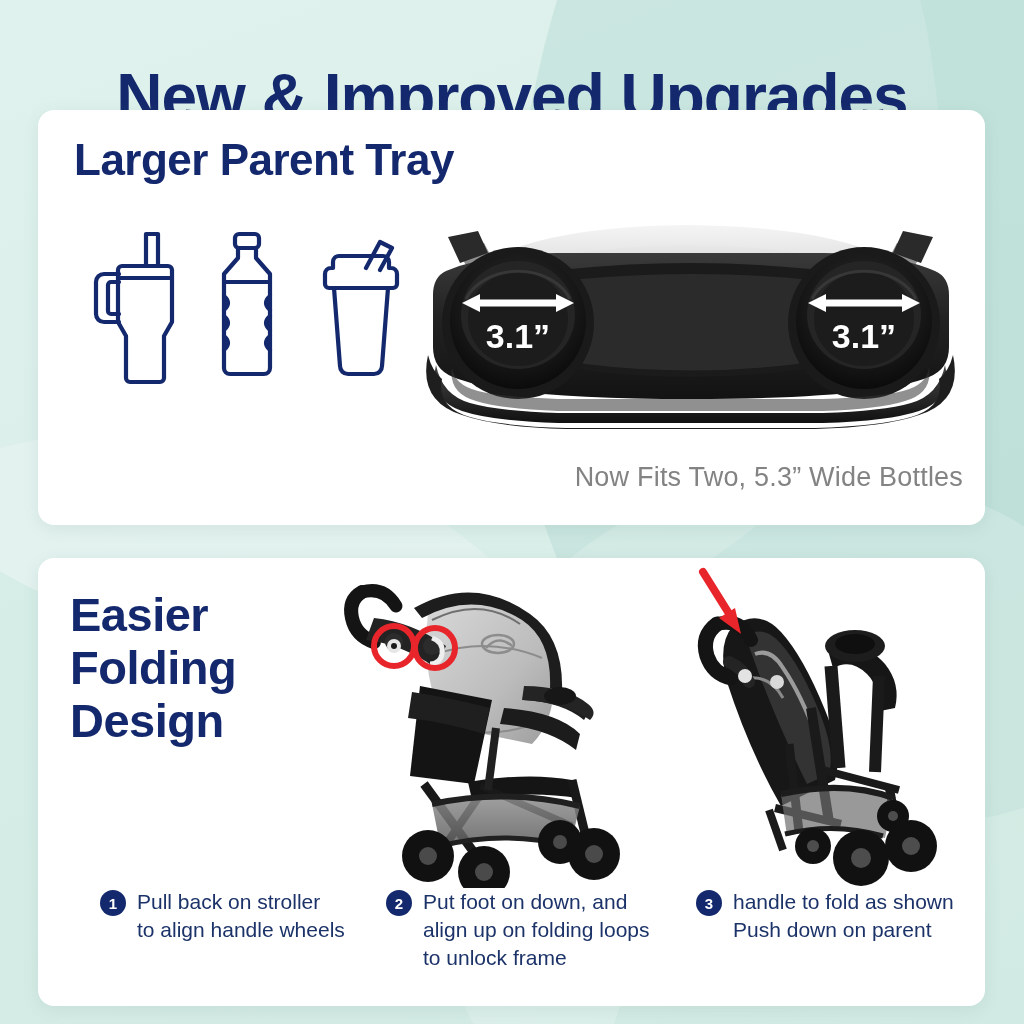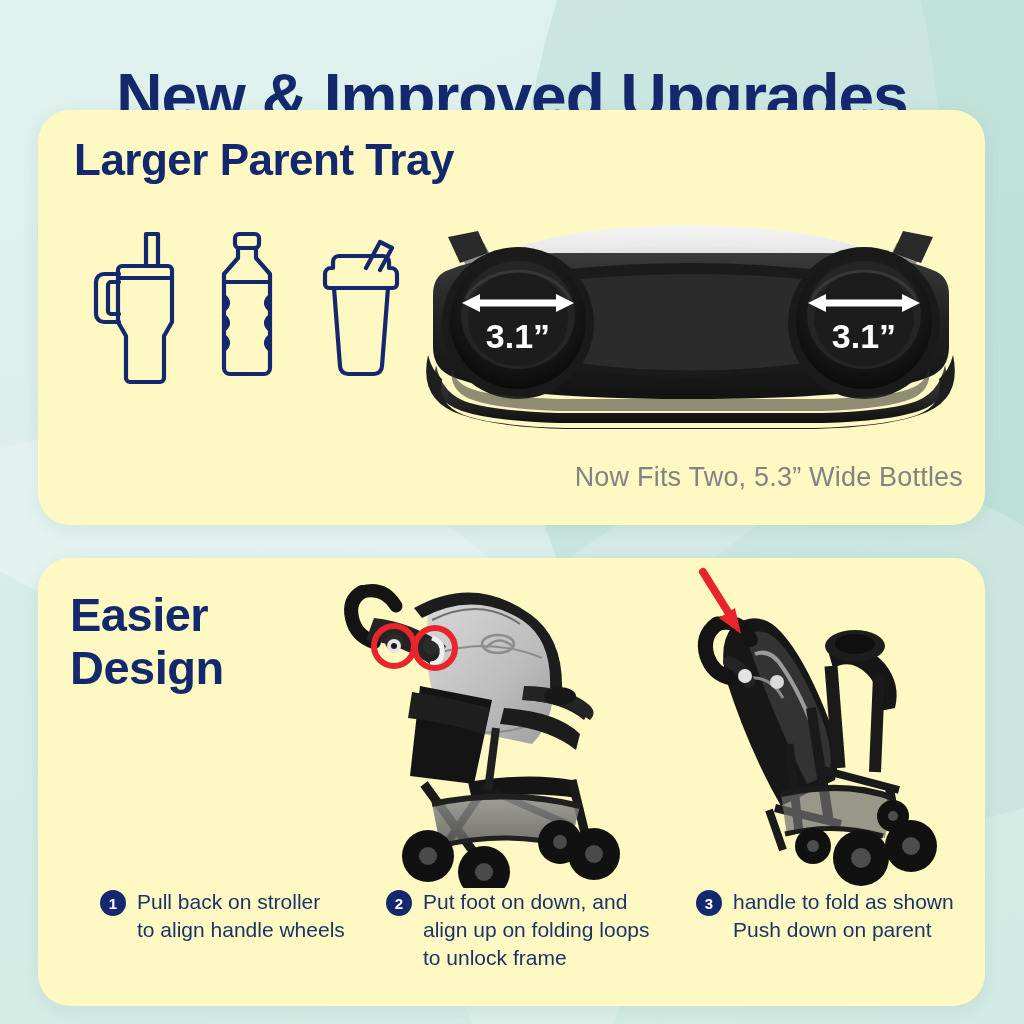--- a/index.html
+++ b/index.html
@@ -24,21 +24,21 @@
     border-radius:50%;background:rgba(255,255,255,.20);}
 
   .title{
     position:absolute;top:18px;left:0;width:1024px;text-align:center;
     font-size:64px;font-weight:bold;letter-spacing:-1px;color:#14296d;
     line-height:76px;
     margin-top:41px;
   }
 
   .card{
-    position:absolute;background:#fef9c3;border-radius:32px;
+    position:absolute;background:#ffffff;border-radius:16px;
     box-shadow:0 4px 16px rgba(80,120,115,.10);
   }
   #card-tray{left:38px;top:110px;width:947px;height:415px;}
   #card-fold{left:38px;top:558px;width:947px;height:448px;}
 
   .card-heading{
     position:absolute;color:#14296d;font-weight:bold;letter-spacing:-.5px;
   }
   #tray-heading{left:36px;top:24px;font-size:44px;line-height:52px;}
   #fold-heading{left:32px;top:30px;font-size:47px;line-height:53px;}
@@ -205,20 +205,21 @@
     <text x="446" y="133" text-anchor="middle" fill="#ffffff" font-family="Liberation Sans, sans-serif" font-size="34" font-weight="bold">3.1”</text>
   </svg>
 
   <div class="tray-cap">Now Fits Two, 5.3” Wide Bottles</div>
 </div>
 
 <div class="card" id="card-fold">
 
   <div class="card-heading" id="fold-heading">
     <div>Easier</div>
+    <div>Folding</div>
     <div>Design</div>
   </div>
 
   <svg class="stroller" id="stroller-open" viewBox="0 0 330 320">
     <defs>
       <linearGradient id="canopyG" x1="0" y1="0" x2="1" y2="1">
         <stop offset="0%" stop-color="#d8d8d8"></stop>
         <stop offset="60%" stop-color="#bcbcbc"></stop>
         <stop offset="100%" stop-color="#9d9d9d"></stop>
       </linearGradient>

